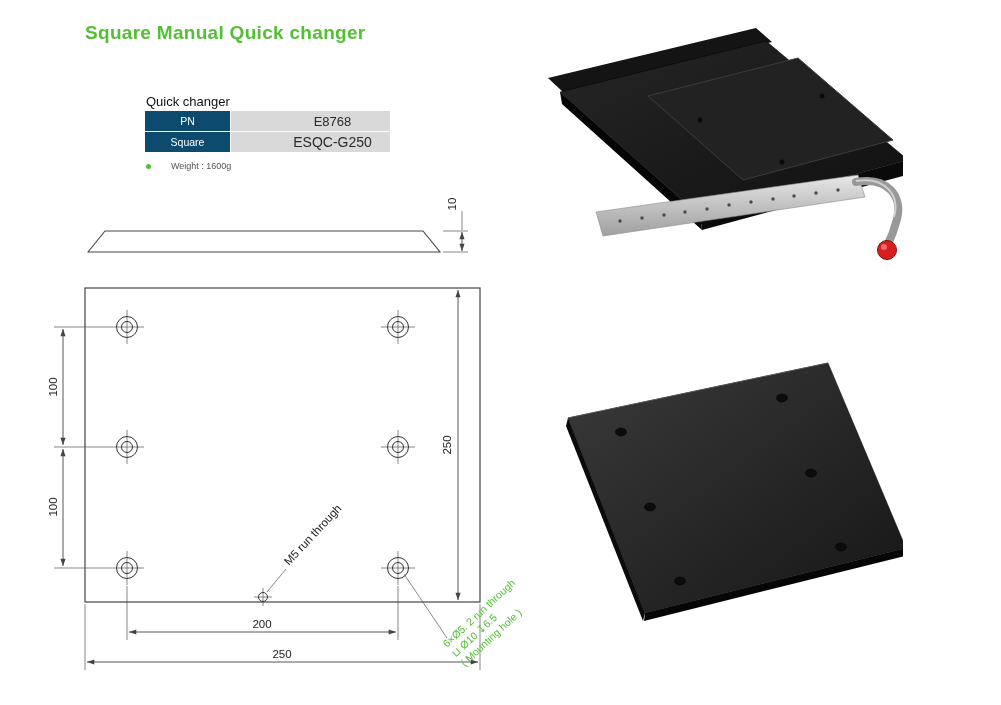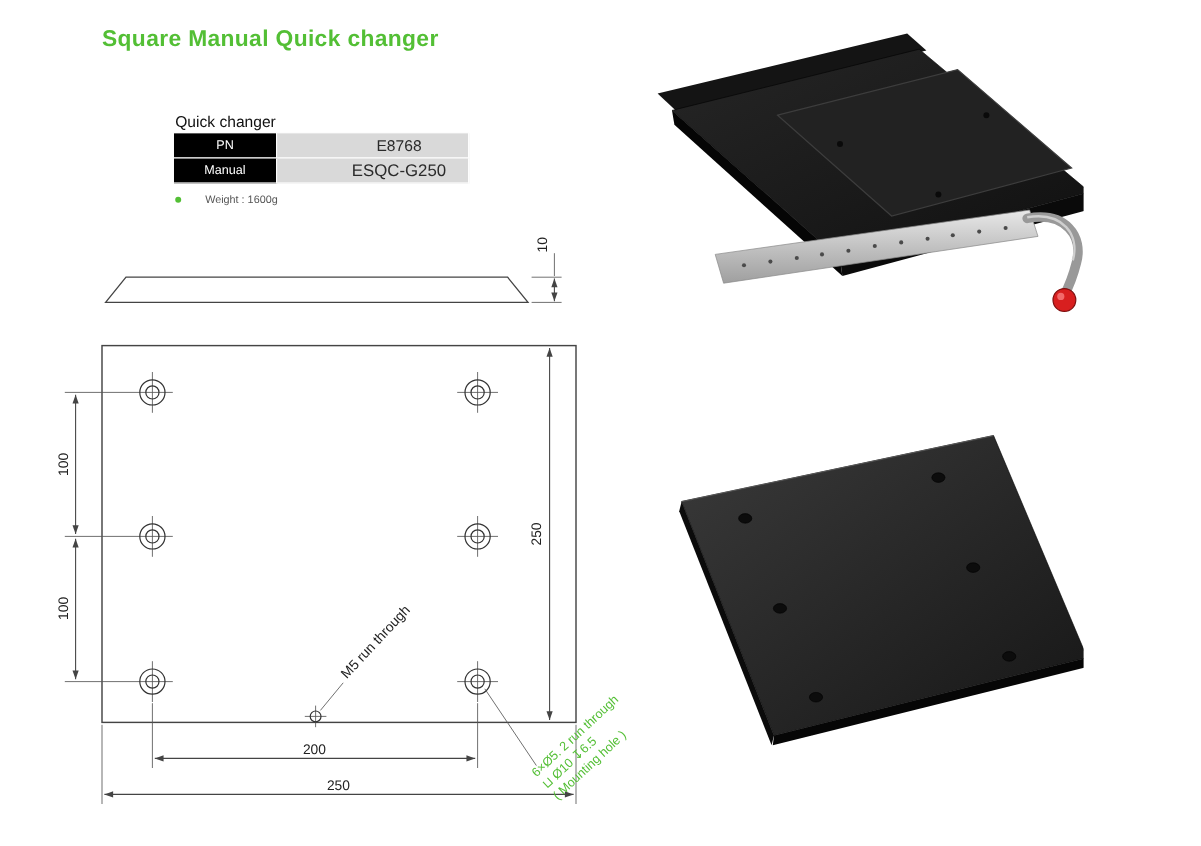--- a/index.html
+++ b/index.html
@@ -7,21 +7,21 @@
   .page { position:relative; width:903px; height:705px; background:#ffffff;
           font-family:"Liberation Sans", sans-serif; overflow:hidden; }
 
   .page-title { position:absolute; left:85px; top:22px; margin:0;
                 font-size:19px; font-weight:bold; color:#53bf35; letter-spacing:.3px; }
 
   .spec { position:absolute; left:108px; top:94px; width:250px;margin-left:36px; }
   .spec-caption { font-size:13px; color:#111; margin:0 0 1px 2px; }
   .spec-table { border-collapse:collapse; width:246px; table-layout:fixed; border:1px solid #c9c9c9; }
   .spec-table td { height:21px; text-align:center; vertical-align:middle; border:1px solid #fdfdfd; padding:0; }
-  .spec-table td.lbl { background:#000000; color:#ffffff; font-size:10.5px; width:86px; }
+  .spec-table td.lbl { background:#0c4a6e; color:#ffffff; font-size:10.5px; width:86px; }
   .spec-table td.val { background:#d9d9d9; color:#2a2a2a; font-size:13px; width:160px;padding-left:44px; }
   .spec-table tr.model td.val { font-size:14px;text-align:center; }
 
   .notes { list-style:none; margin:7px 0 0; padding:0 0 0 2px; }
   .notes li { display:flex; align-items:center; gap:20px; font-size:9px; color:#555; line-height:13px; }
   .notes .dot { width:5px; height:5px; border-radius:50%; background:#53bf35; flex:0 0 auto; }
 
   .overlay { position:absolute; left:0; top:0; }
 
   .thin { stroke:#555; stroke-width:0.7; fill:none; }
@@ -40,21 +40,21 @@
 
   <div class="spec">
     <div class="spec-caption">Quick changer</div>
     <table class="spec-table">
       <tbody>
           <tr>
         <td class="lbl">PN</td>
         <td class="val">E8768</td>
       </tr>
       <tr class="model">
-        <td class="lbl">Manual</td>
+        <td class="lbl">Square</td>
         <td class="val">ESQC-G250</td>
       </tr>
     </tbody>
       </table>
     <ul class="notes">
       <li>
         <span class="dot"></span>
         <span>Weight : 1600g</span>
       </li>
     </ul>

